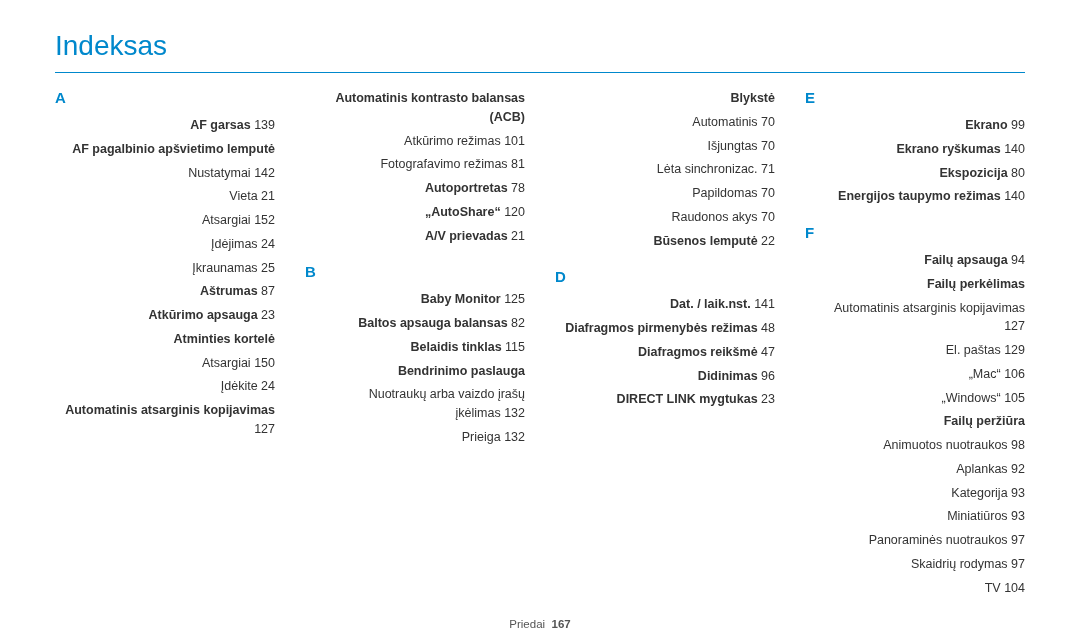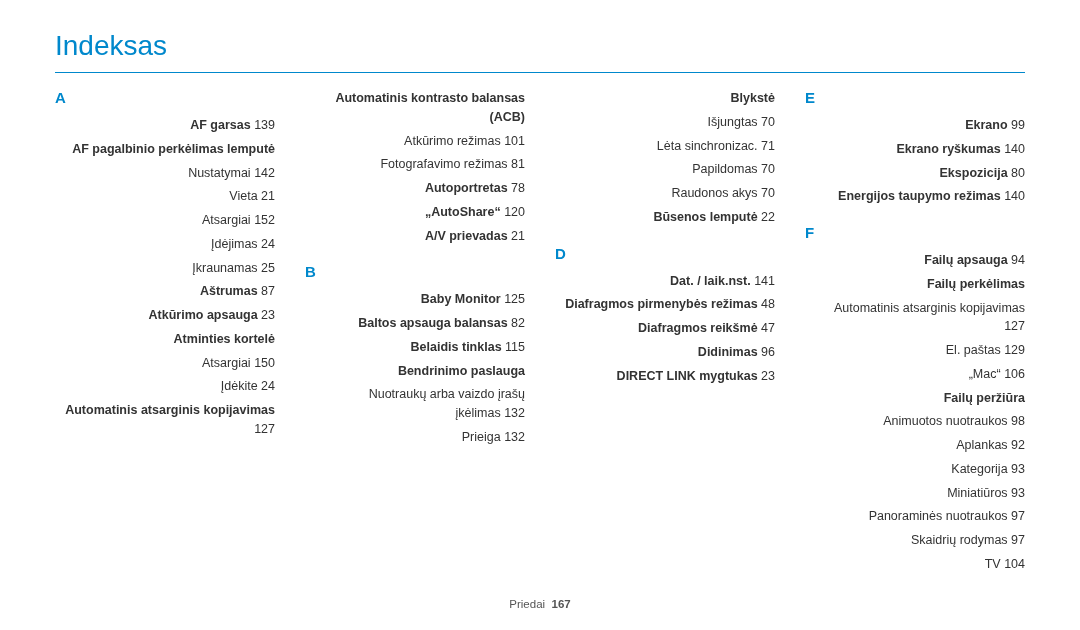--- a/index.html
+++ b/index.html
@@ -40,39 +40,39 @@
     font-size: 12.5px;
     line-height: 1.5;
     margin-bottom: 5px;
     text-align: right;
   }
   .entry.bold { font-weight: bold; }
   .entry.sub { font-weight: normal; margin-left: 16px; }
   .entry .page { font-weight: normal; }
   .footer {
     position: absolute;
-    bottom: 20px;
+    bottom: 0;
     left: 0;
     right: 0;
     text-align: center;
     font-size: 11.5px;
     color: #555;
   }
   .footer .pg { font-weight: bold; }
 </style>
 </head>
 <body>
 
 <div class="title">Indeksas</div>
 
 <div class="columns">
   <div class="col">
       <div class="section-letter">A</div>
       <div class="entry bold"><span>AF garsas</span><span class="page">  139</span></div>
-      <div class="entry bold"><span>AF pagalbinio perkėlimas lemputė</span></div>
+      <div class="entry bold"><span>AF pagalbinio apšvietimo lemputė</span></div>
       <div class="entry sub"><span>Nustatymai</span><span class="page">  142</span></div>
       <div class="entry sub"><span>Vieta</span><span class="page">  21</span></div>
       <div class="entry sub"><span>Atsargiai</span><span class="page">  152</span></div>
       <div class="entry sub"><span>Įdėjimas</span><span class="page">  24</span></div>
       <div class="entry sub"><span>Įkraunamas</span><span class="page">  25</span></div>
       <div class="entry bold"><span>Aštrumas</span><span class="page">  87</span></div>
       <div class="entry bold"><span>Atkūrimo apsauga</span><span class="page">  23</span></div>
       <div class="entry bold"><span>Atminties kortelė</span></div>
       <div class="entry sub"><span>Atsargiai</span><span class="page">  150</span></div>
       <div class="entry sub"><span>Įdėkite</span><span class="page">  24</span></div>
@@ -88,20 +88,21 @@
       <div class="section-letter mt">B</div>
       <div class="entry bold"><span>Baby Monitor</span><span class="page">  125</span></div>
       <div class="entry bold"><span>Baltos apsauga balansas</span><span class="page">  82</span></div>
       <div class="entry bold"><span>Belaidis tinklas</span><span class="page">  115</span></div>
       <div class="entry bold"><span>Bendrinimo paslauga</span></div>
       <div class="entry sub"><span>Nuotraukų arba vaizdo įrašų įkėlimas</span><span class="page">  132</span></div>
       <div class="entry sub"><span>Prieiga</span><span class="page">  132</span></div>
     </div>
   <div class="col">
       <div class="entry bold"><span>Blykstė</span></div>
+      <div class="entry sub"><span>Automatinis</span><span class="page">  70</span></div>
       <div class="entry sub"><span>Išjungtas</span><span class="page">  70</span></div>
       <div class="entry sub"><span>Lėta sinchronizac.</span><span class="page">  71</span></div>
       <div class="entry sub"><span>Papildomas</span><span class="page">  70</span></div>
       <div class="entry sub"><span>Raudonos akys</span><span class="page">  70</span></div>
       <div class="entry bold"><span>Būsenos lemputė</span><span class="page">  22</span></div>
       <div class="section-letter mt">D</div>
       <div class="entry bold"><span>Dat. / laik.nst.</span><span class="page">  141</span></div>
       <div class="entry bold"><span>Diafragmos pirmenybės režimas</span><span class="page">  48</span></div>
       <div class="entry bold"><span>Diafragmos reikšmė</span><span class="page">  47</span></div>
       <div class="entry bold"><span>Didinimas</span><span class="page">  96</span></div>
@@ -112,20 +113,21 @@
       <div class="entry bold"><span>Ekrano</span><span class="page">  99</span></div>
       <div class="entry bold"><span>Ekrano ryškumas</span><span class="page">  140</span></div>
       <div class="entry bold"><span>Ekspozicija</span><span class="page">  80</span></div>
       <div class="entry bold"><span>Energijos taupymo režimas</span><span class="page">  140</span></div>
       <div class="section-letter mt">F</div>
       <div class="entry bold"><span>Failų apsauga</span><span class="page">  94</span></div>
       <div class="entry bold"><span>Failų perkėlimas</span></div>
       <div class="entry sub"><span>Automatinis atsarginis kopijavimas</span><span class="page">  127</span></div>
       <div class="entry sub"><span>El. paštas</span><span class="page">  129</span></div>
       <div class="entry sub"><span>„Mac“</span><span class="page">  106</span></div>
+      <div class="entry sub"><span>„Windows“</span><span class="page">  105</span></div>
       <div class="entry bold"><span>Failų peržiūra</span></div>
       <div class="entry sub"><span>Animuotos nuotraukos</span><span class="page">  98</span></div>
       <div class="entry sub"><span>Aplankas</span><span class="page">  92</span></div>
       <div class="entry sub"><span>Kategorija</span><span class="page">  93</span></div>
       <div class="entry sub"><span>Miniatiūros</span><span class="page">  93</span></div>
       <div class="entry sub"><span>Panoraminės nuotraukos</span><span class="page">  97</span></div>
       <div class="entry sub"><span>Skaidrių rodymas</span><span class="page">  97</span></div>
       <div class="entry sub"><span>TV</span><span class="page">  104</span></div>
     </div>
 </div>

